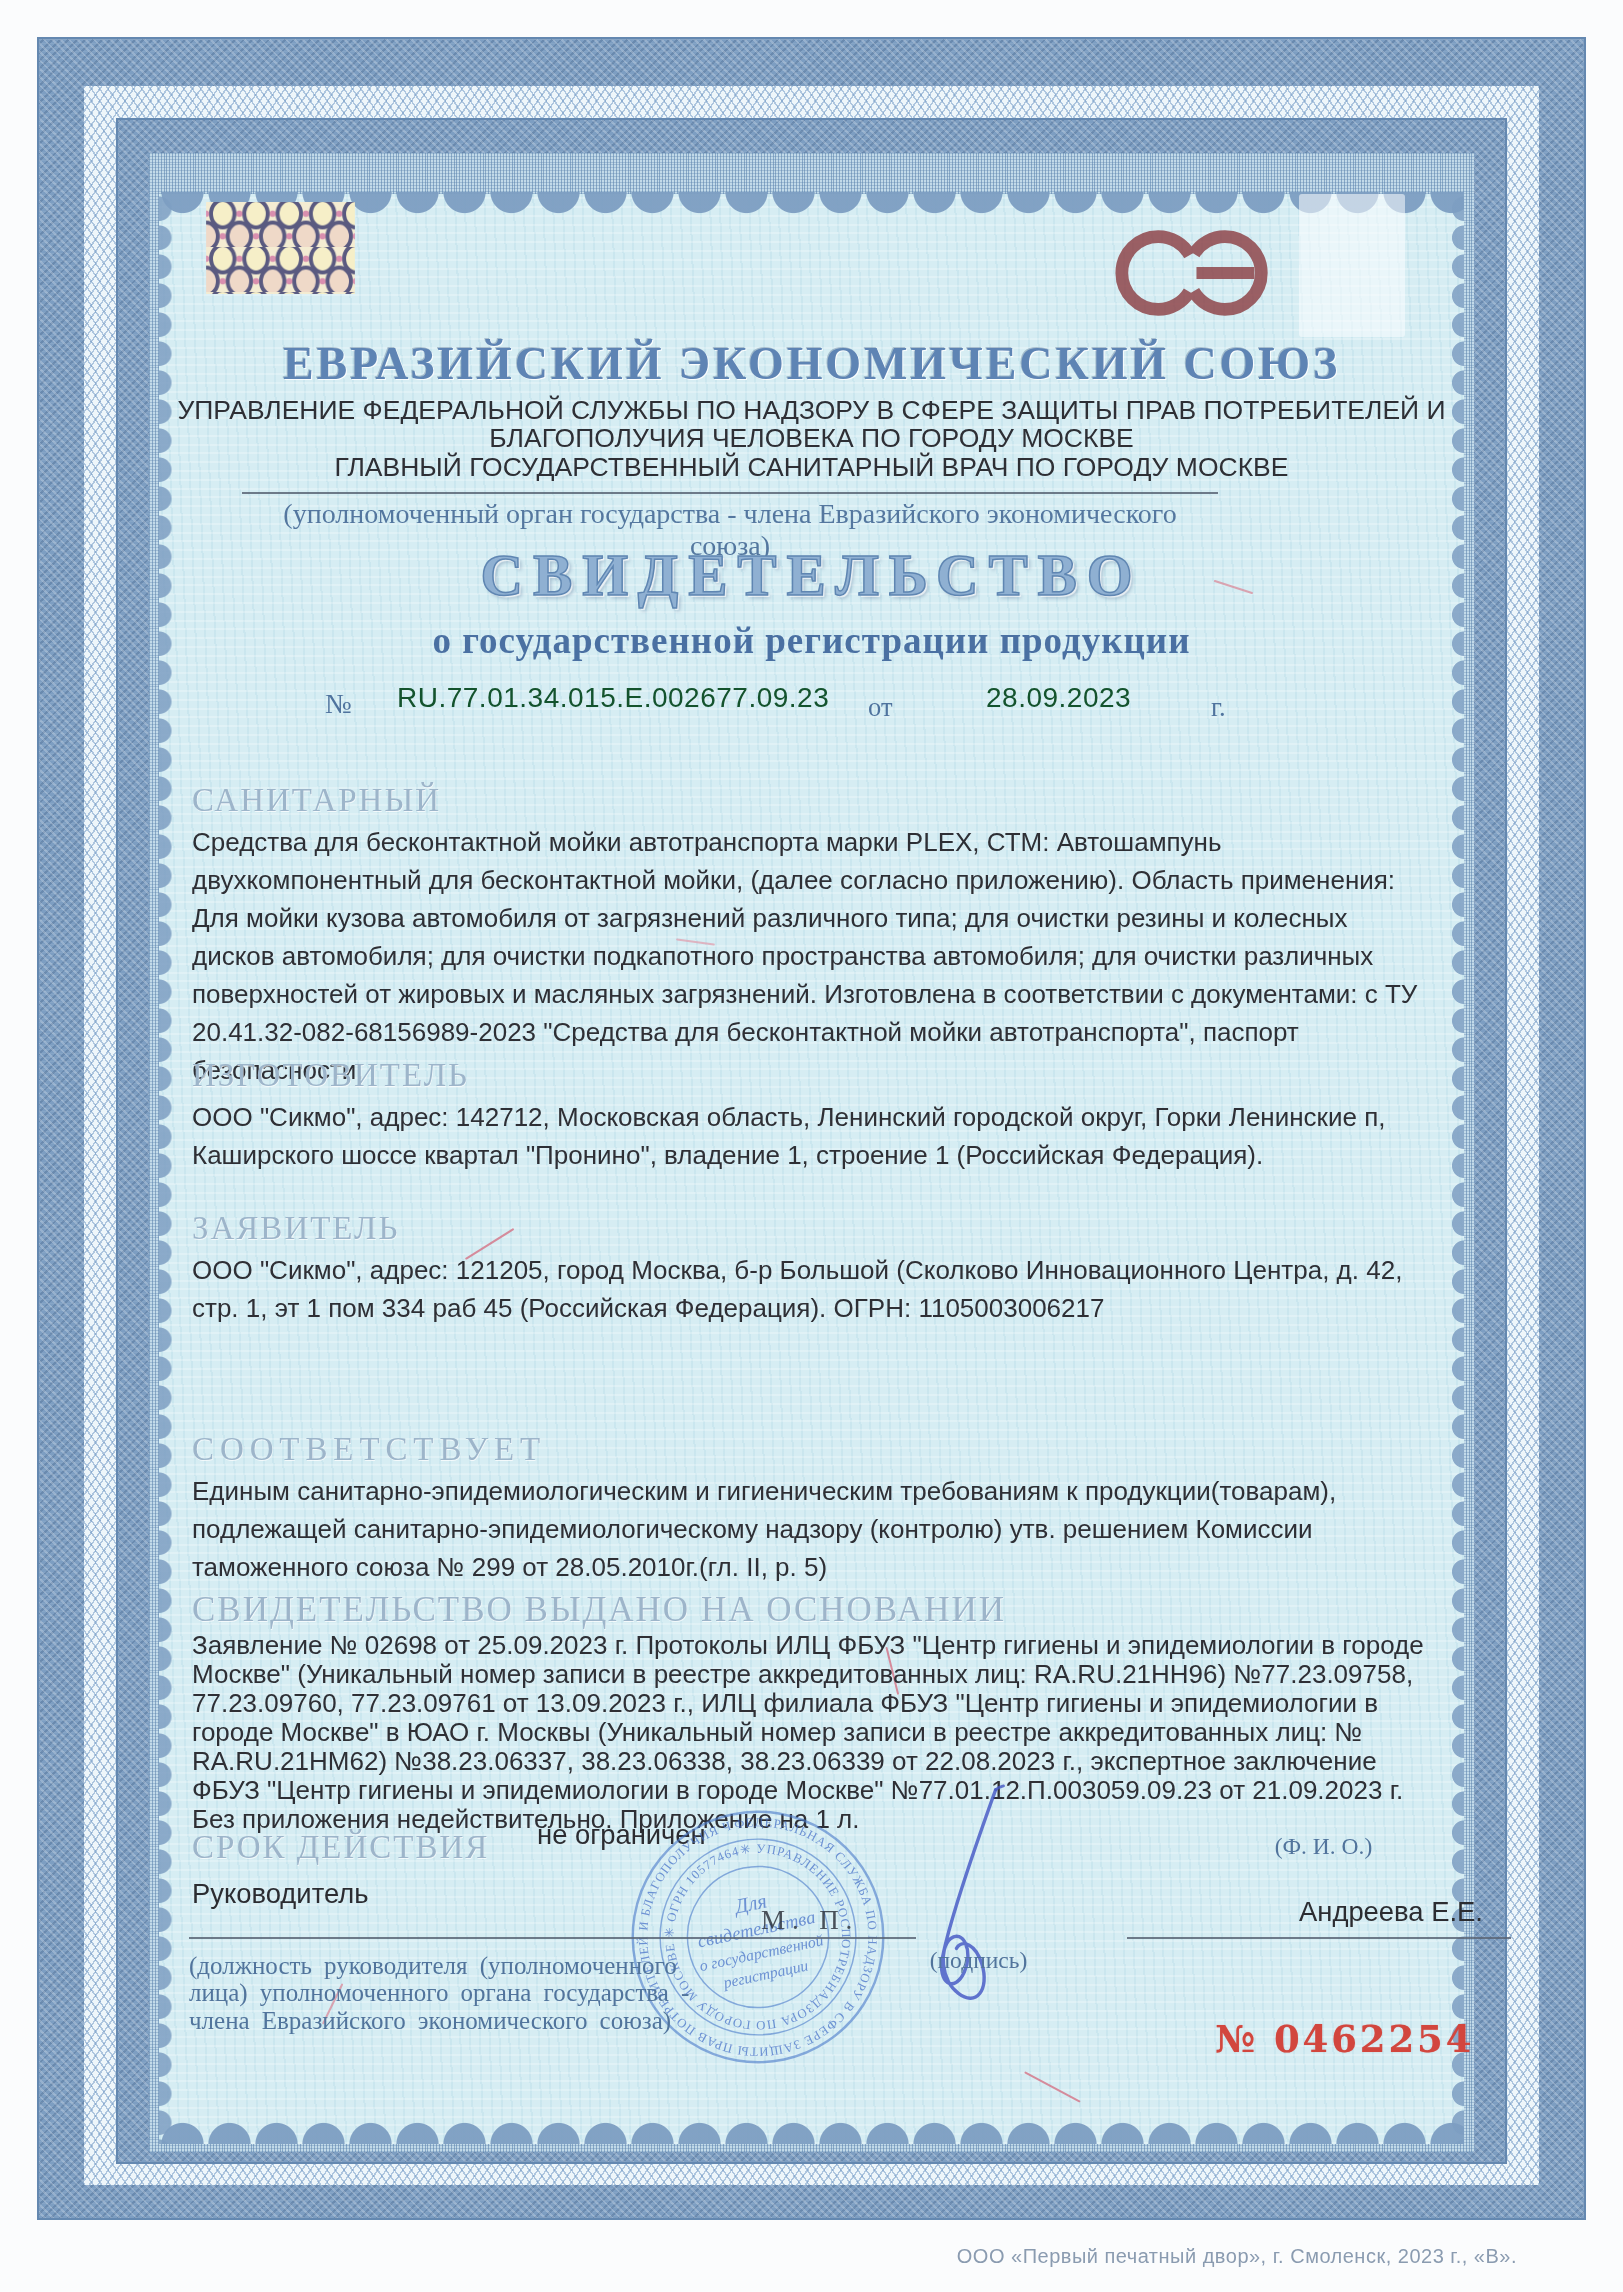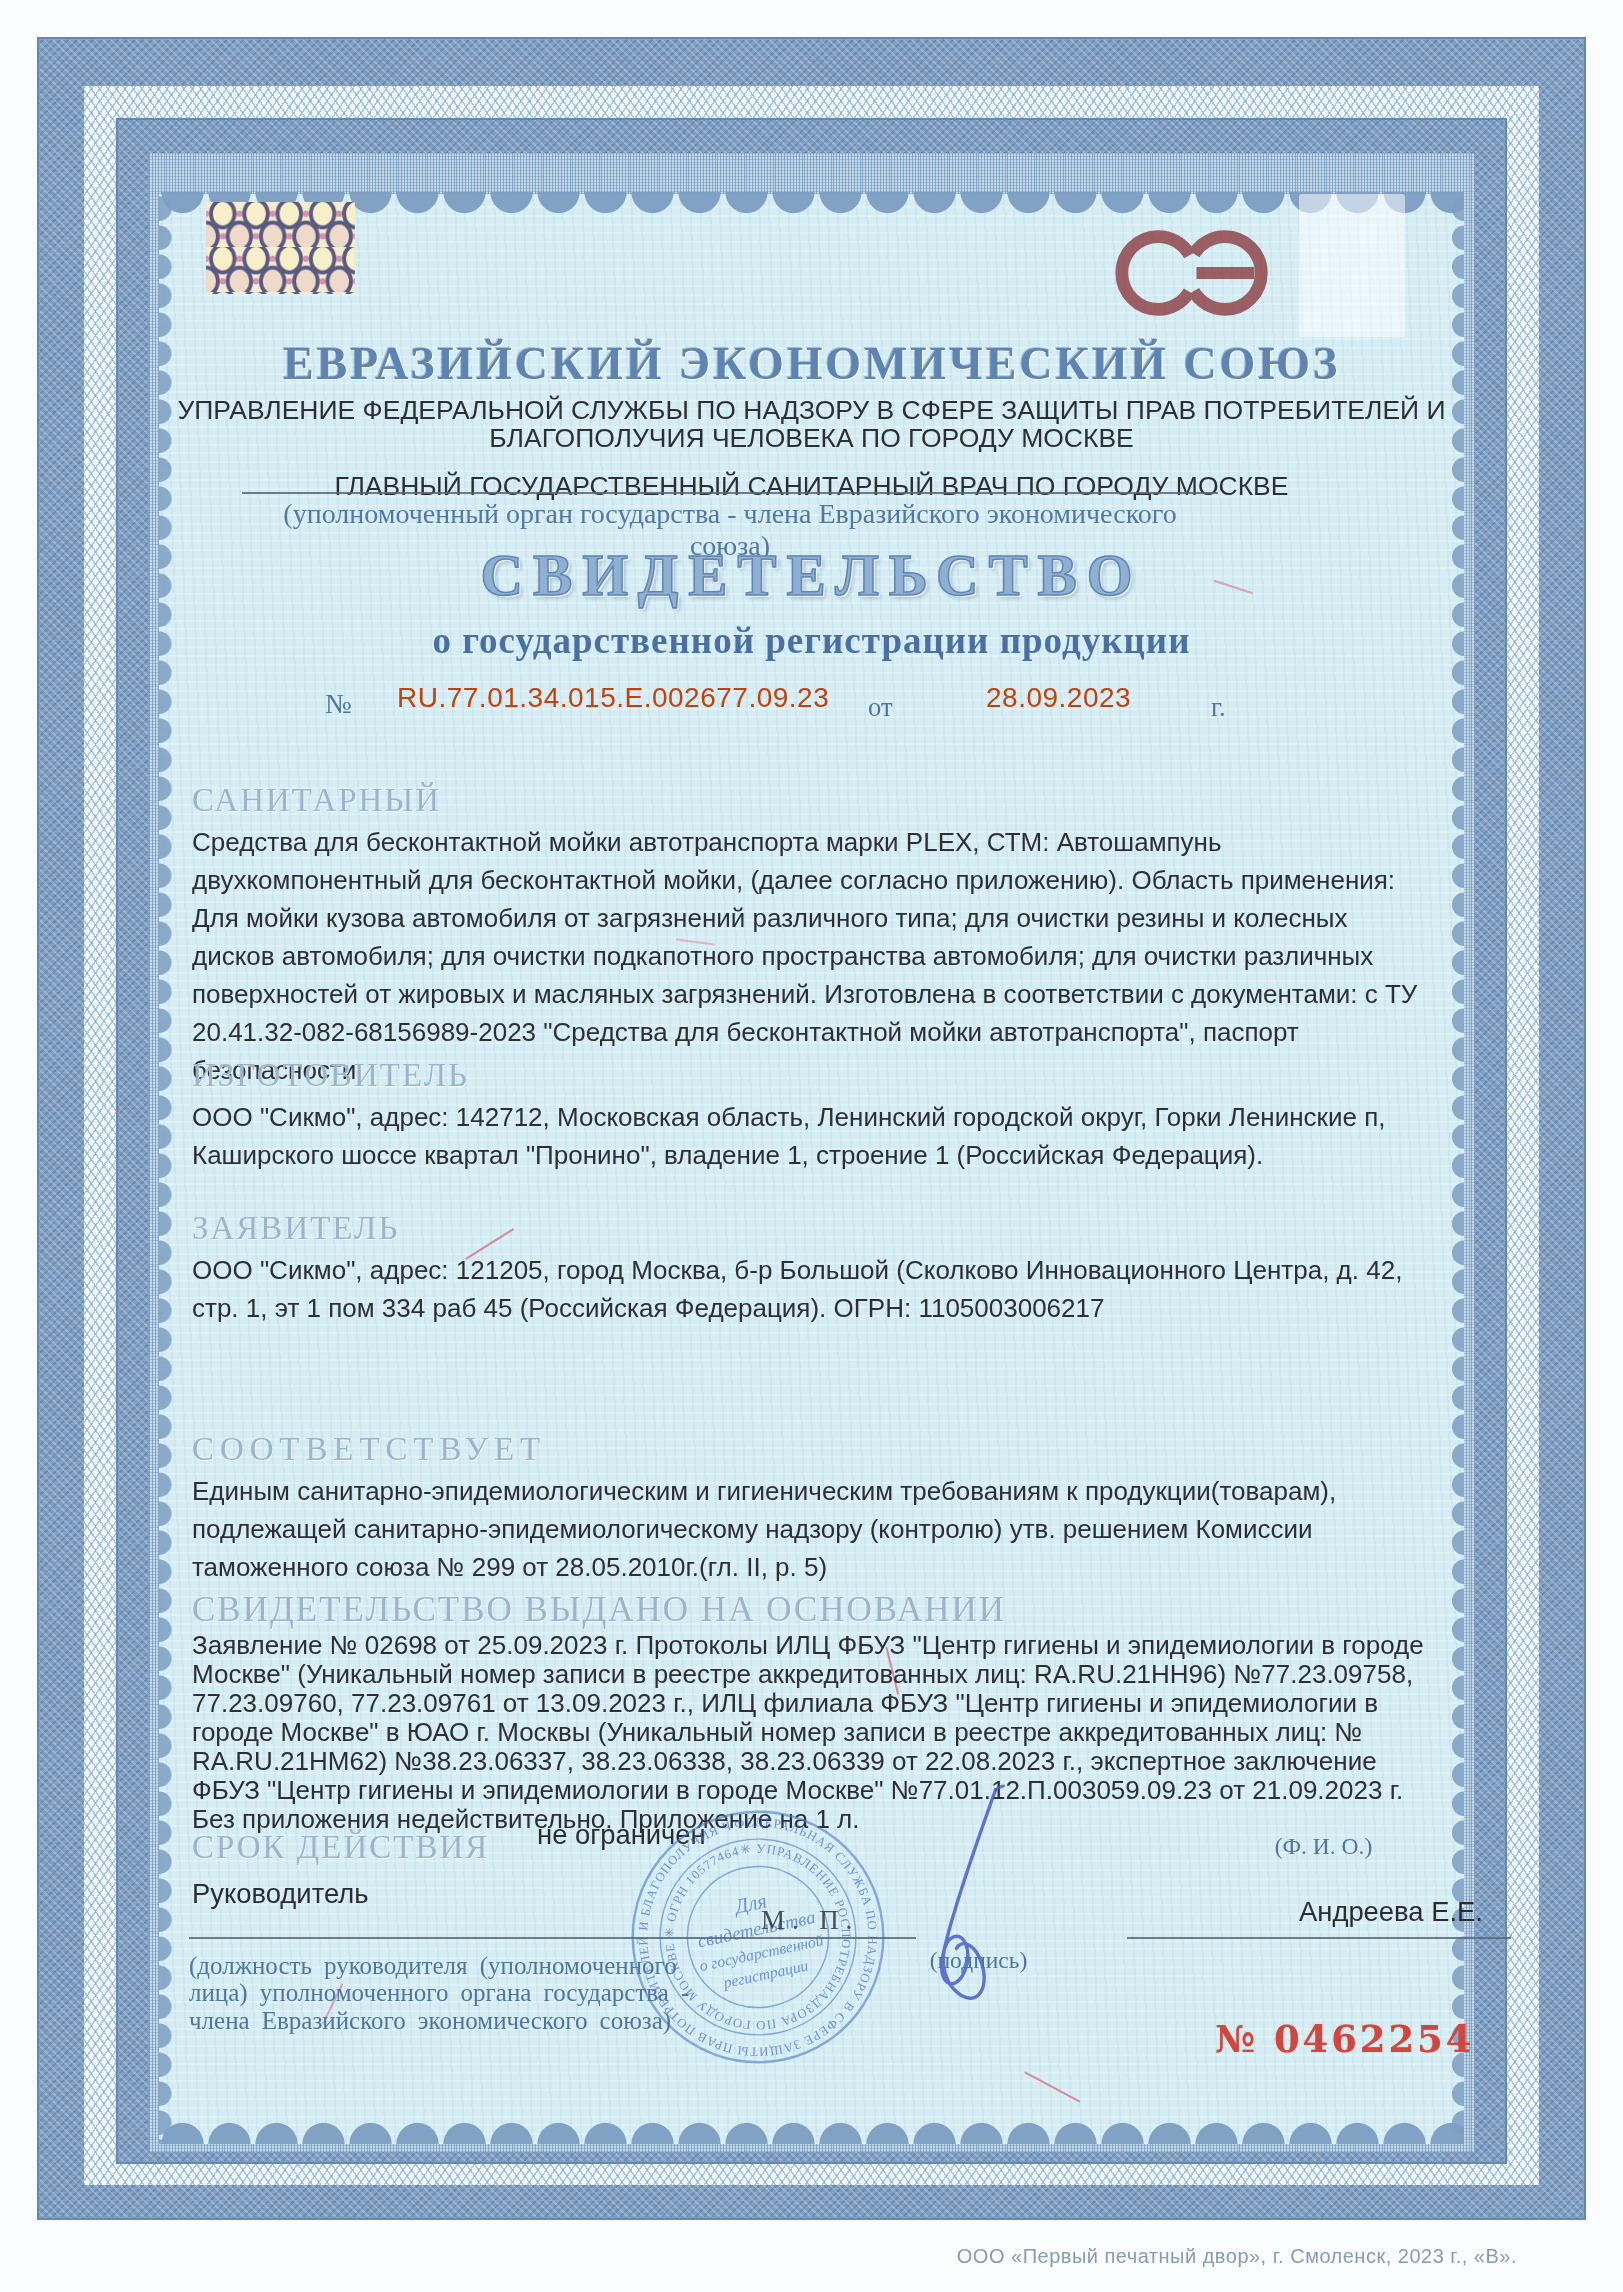--- a/index.html
+++ b/index.html
@@ -41,21 +41,21 @@
     background-image:radial-gradient(circle at 25.5px 14.7px, rgba(125,158,194,.85) 11.8px, rgba(0,0,0,0) 12.7px);
     background-size:25.5px 29px;background-repeat:repeat-y;}
   .h-union{font-family:"Liberation Serif",serif;font-weight:700;font-size:46px;letter-spacing:2.9px;color:#5e84b4;
     text-shadow:1px 1px 0 rgba(255,255,255,.85), -1px -1px 0 rgba(47,77,117,.3);text-align:center;}
   .auth-line{font-size:26.5px;line-height:28px;color:#2e2f35;text-align:center;}
   .note-sm{font-family:"Liberation Serif",serif;font-size:28px;color:#54779f;text-align:center;}
   .h-cert{font-family:"Liberation Serif",serif;font-weight:700;font-size:59px;letter-spacing:9.8px;color:#8fb0d2;
     -webkit-text-stroke:1.5px #5f86b2;text-shadow:2px 2px 1px rgba(255,255,255,.75),2.9px 2.9px 3.9px rgba(70,100,140,.4);text-align:center;}
   .h-sub{font-family:"Liberation Serif",serif;font-weight:700;font-size:37px;color:#4a70a2;text-align:center;letter-spacing:1px;}
   .numlab{font-family:"Liberation Serif",serif;font-size:28px;color:#4f739e;}
-  .numval{font-size:28px;color:#c2410c;letter-spacing:0.5px;}
+  .numval{font-size:28px;color:#14532d;letter-spacing:0.5px;}
   .sec-h{font-family:"Liberation Serif",serif;font-size:33px;color:#9db5ca;letter-spacing:2px;
     text-shadow:0.5px 0.5px 0 rgba(255,255,255,.7);}
   .sec-h.wide{letter-spacing:5.9px;text-align:center;}
   .body-t{font-size:26px;line-height:38px;color:#2e2f35;width:1245px;}
   .lh30{line-height:29px;}
   .dark-sans{font-size:27.4px;color:#2b2c31;}
   .cap-serif{font-family:"Liberation Serif",serif;font-size:23.5px;color:#51749c;text-align:center;}
   .pos-cap{font-family:"Liberation Serif",serif;font-size:25px;line-height:27.4px;color:#51749c;width:519px;word-spacing:5.9px;}
   .mp{font-family:"Liberation Serif",serif;font-size:27px;letter-spacing:6.9px;color:rgba(40,45,55,.82);}
   .rule{height:2px;background:#5b6575;opacity:.85;}
@@ -107,21 +107,21 @@
   <g stroke="#8c4045" stroke-width="13" fill="none" opacity="0.82">
     <circle cx="49" cy="56" r="37" stroke-dasharray="193 40" stroke-dashoffset="213"></circle>
     <circle cx="117" cy="56" r="37" stroke-dasharray="193 40" stroke-dashoffset="96.5"></circle>
     <line x1="88" y1="56" x2="147" y2="56" stroke-width="12"></line>
   </g>
 </svg>
 
 <div class="abs h-union" style="left:167px;right:167px;top:337px;">ЕВРАЗИЙСКИЙ ЭКОНОМИЧЕСКИЙ СОЮЗ</div>
 <div class="abs auth-line" style="left:137px;right:137px;top:396px;">УПРАВЛЕНИЕ ФЕДЕРАЛЬНОЙ СЛУЖБЫ ПО НАДЗОРУ В СФЕРЕ ЗАЩИТЫ ПРАВ ПОТРЕБИТЕЛЕЙ И</div>
 <div class="abs auth-line" style="left:137px;right:137px;top:424px;">БЛАГОПОЛУЧИЯ ЧЕЛОВЕКА ПО ГОРОДУ МОСКВЕ</div>
-<div class="abs auth-line" style="left:137px;right:137px;top:453px;margin-top:19px;">ГЛАВНЫЙ ГОСУДАРСТВЕННЫЙ САНИТАРНЫЙ ВРАЧ ПО ГОРОДУ МОСКВЕ</div>
+<div class="abs auth-line" style="left:137px;right:137px;top:453px;">ГЛАВНЫЙ ГОСУДАРСТВЕННЫЙ САНИТАРНЫЙ ВРАЧ ПО ГОРОДУ МОСКВЕ</div>
 <div class="abs rule" style="left:242px;top:492px;width:976px;"></div>
 <div class="abs note-sm" style="left:242px;top:498px;width:976px;">(уполномоченный орган государства - члена Евразийского экономического союза)</div>
 
 <div class="abs h-cert" style="left:167px;right:167px;top:541px;">СВИДЕТЕЛЬСТВО</div>
 <div class="abs h-sub" style="left:167px;right:167px;top:619px;">о государственной регистрации продукции</div>
 
 <div class="abs numlab" style="left:325px;top:688px;">№</div>
 <div class="abs numval" style="left:397px;top:682px;">RU.77.01.34.015.Е.002677.09.23</div>
 <div class="abs numlab" style="left:868px;top:692px;font-size:26.5px;">от</div>
 <div class="abs numval" style="left:986px;top:682px;">28.09.2023</div>

